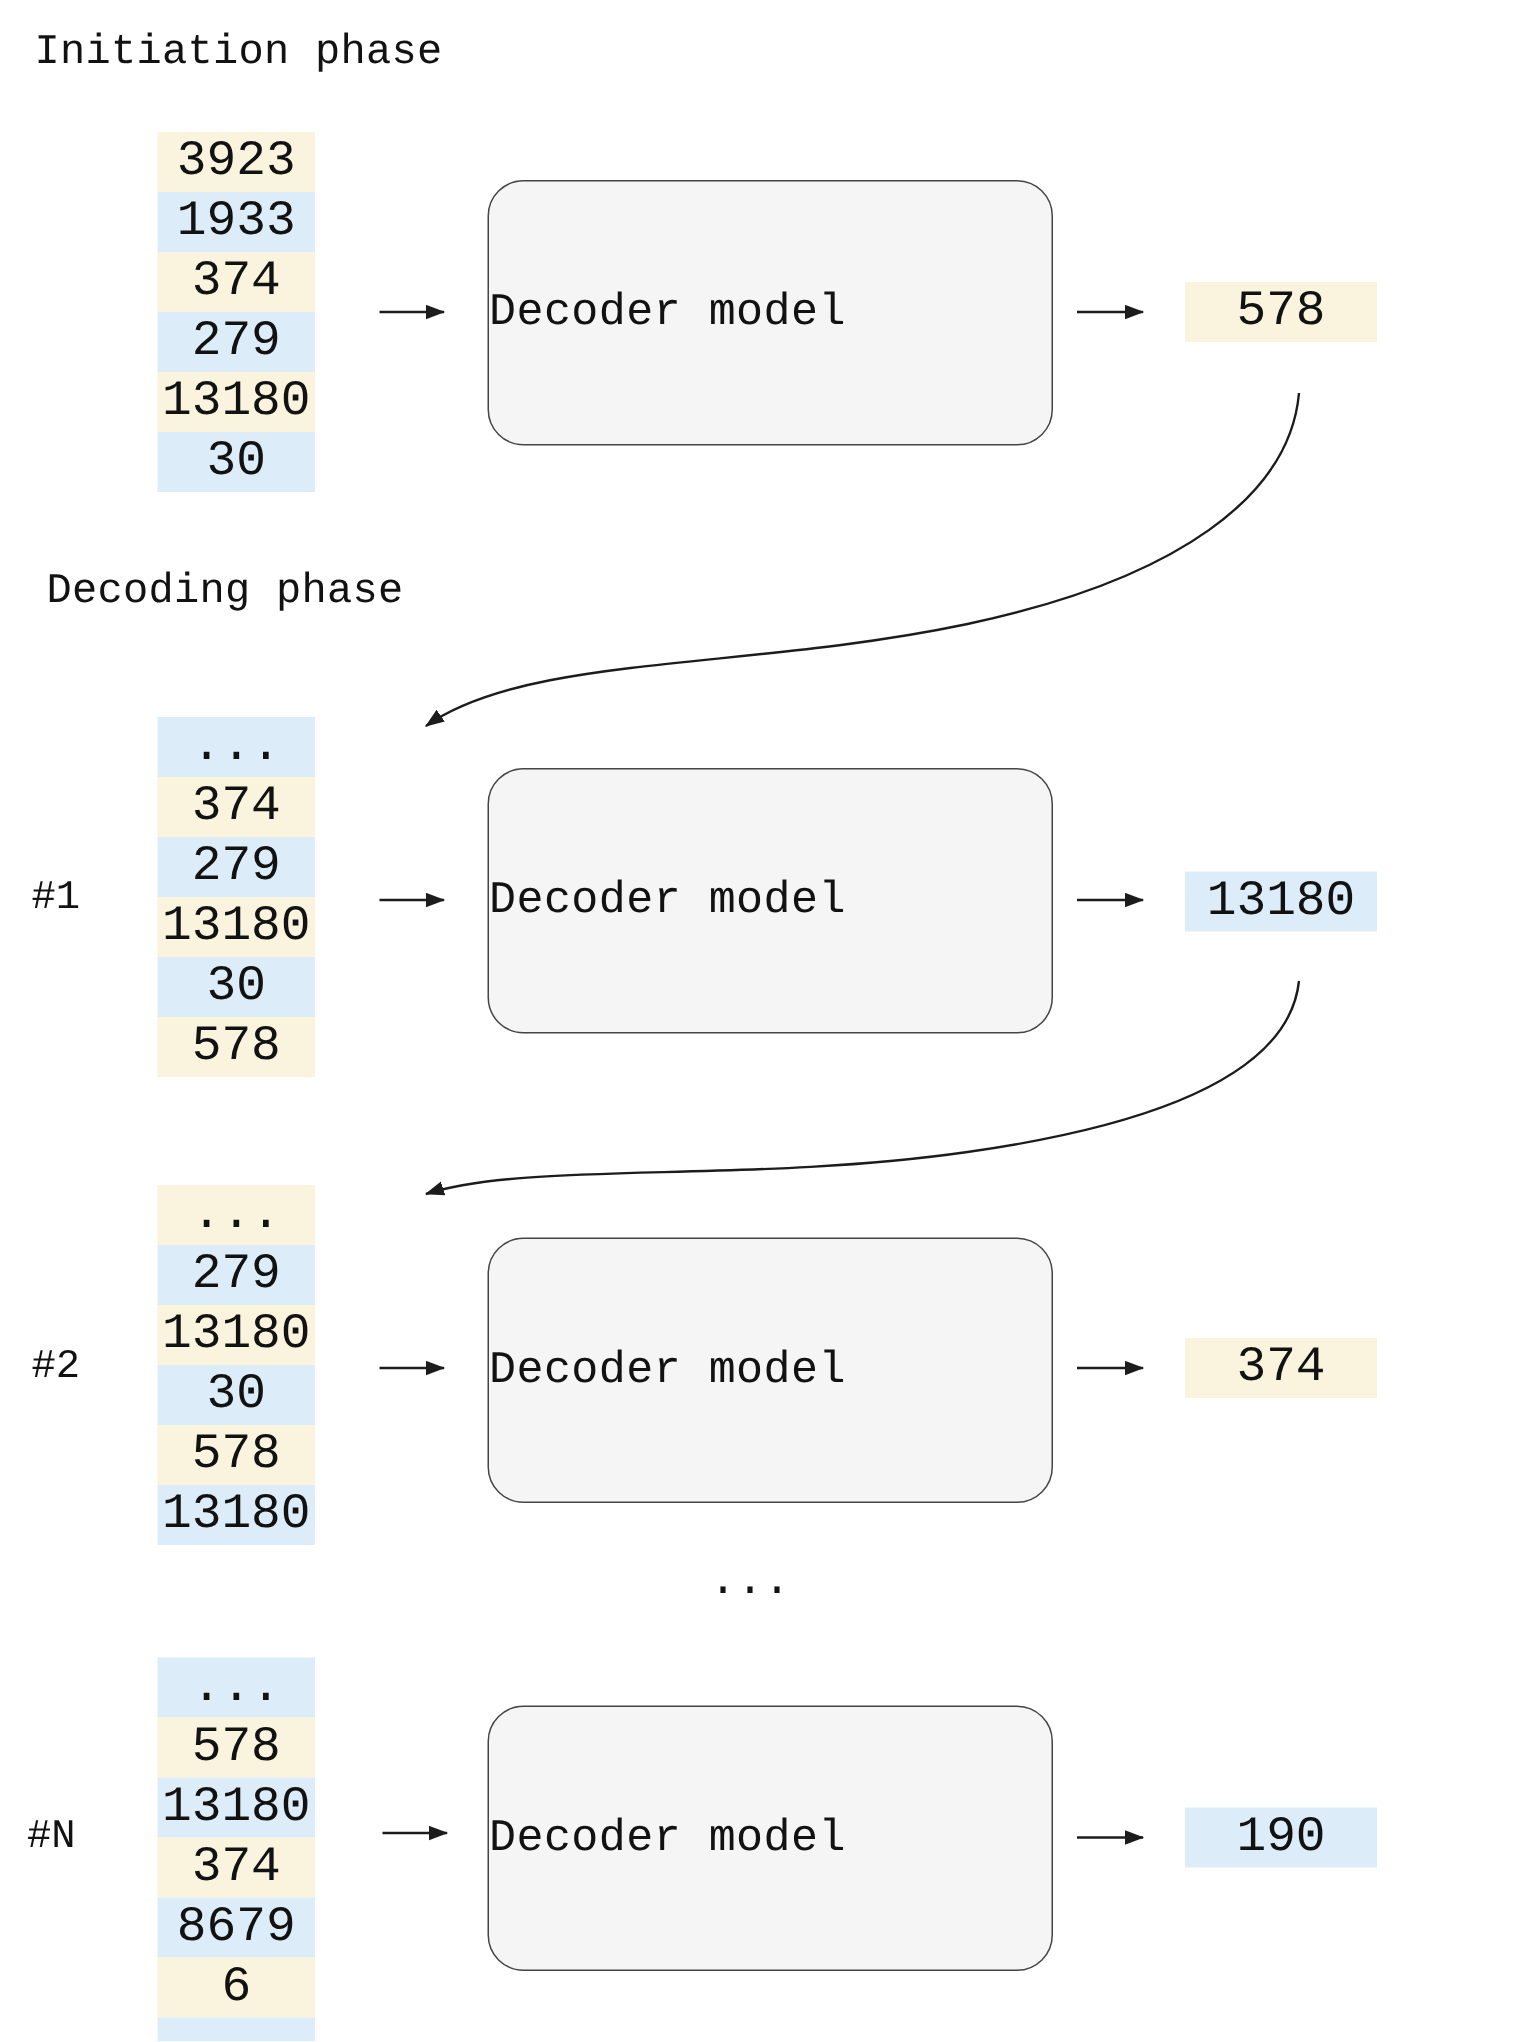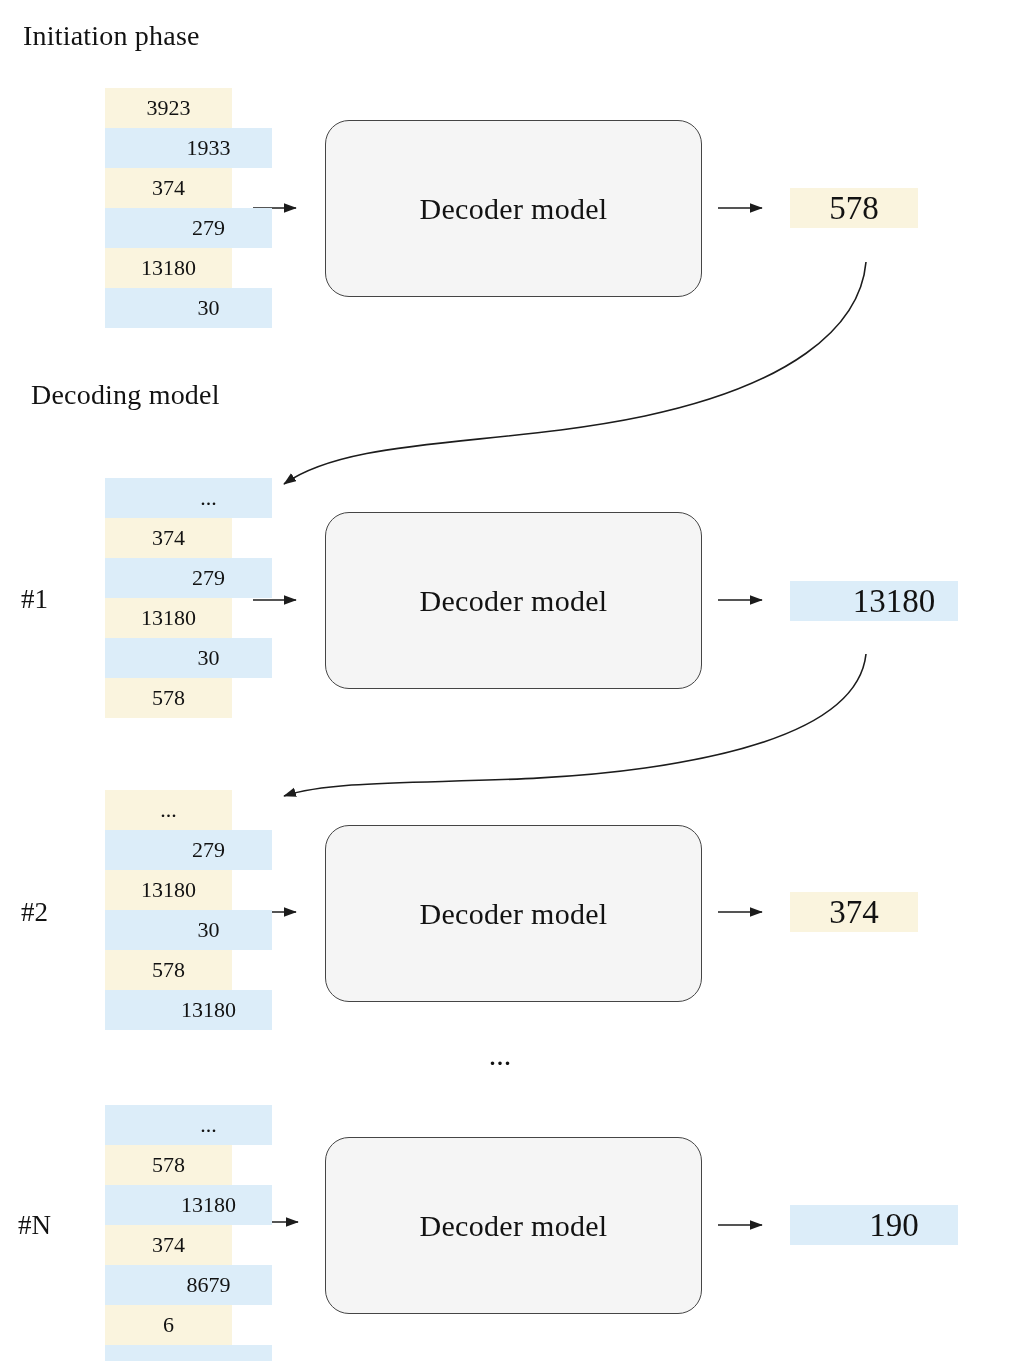--- a/index.html
+++ b/index.html
@@ -1,36 +1,36 @@
 <!DOCTYPE html>
 <html style="--yellow: #FAF4DE; --blue: #DCEDF9; --box_fill: #F5F5F5; --box_border: #454545; --arrow: #1C1C1C; --text: #121212;"><head>
 <meta charset="utf-8">
 <style>
   html,body{margin:0;padding:0;background:#fff;}
   .canvas{
     position:relative;width:1021px;height:1361px;background:#fff;overflow:hidden;
-    font-family:Liberation Serif, serif;color:var(--text,#121212);
+    font-family:Liberation Mono, monospace;color:var(--text,#121212);
   }
   .overlay{position:absolute;left:0;top:0;width:1021px;height:1361px;pointer-events:none;}
   .phase-title{position:absolute;font-size:28px;letter-spacing:.2px;white-space:nowrap;}
   .stage-label{position:absolute;font-size:27px;white-space:nowrap;}
   .token-list{position:absolute;left:105px;width:127px;}
   .tok{
-    width:127px;height:40px;line-height:40px;text-align:center;
-    font-size:22px;white-space:nowrap;overflow:visible;
+    width:105px;height:40px;line-height:40px;text-align:center;
+    font-size:33px;white-space:nowrap;overflow:visible;
   }
   .tok.y,.out-cell.y{background:var(--yellow,#FAF4DE);}
-  .tok.b,.out-cell.b{background:var(--blue,#DCEDF9);padding-left:40px;}
+  .tok.b,.out-cell.b{background:var(--blue,#DCEDF9);}
   .tok.partial{height:16px;line-height:16px;}
   .decoder-box{
     position:absolute;left:325px;width:375px;height:175px;
     background:var(--box_fill,#F5F5F5);
     border:1.5px solid var(--box_border,#454545);
     border-radius:24px;
-    display:flex;align-items:center;justify-content:center;
+    display:flex;align-items:center;justify-content:flex-start;
     font-size:30px;letter-spacing:.3px;
   }
   .out-cell{
     position:absolute;left:790px;width:128px;height:40px;line-height:40px;
     text-align:center;font-size:33px;white-space:nowrap;
   }
   .mid-ellipsis{position:absolute;left:460px;top:1038px;width:80px;text-align:center;font-size:30px;}
 </style>
 </head>
 <body>
@@ -67,21 +67,21 @@
     <div class="tok y">13180</div>
     <div class="tok b">30</div>
   </div>
 
   <div class="decoder-box" style="top:120px">
     <span>Decoder model</span>
   </div>
 
   <div class="out-cell y" style="top:188px">578</div>
 
-  <div class="phase-title" style="left:31px;top:379px">Decoding model</div>
+  <div class="phase-title" style="left:31px;top:379px">Decoding phase</div>
 
   <div class="stage-label" style="left:21px;top:584px">#1</div>
   <div class="token-list" style="top:478px">
     <div class="tok b">...</div>
     <div class="tok y">374</div>
     <div class="tok b">279</div>
     <div class="tok y">13180</div>
     <div class="tok b">30</div>
     <div class="tok y">578</div>
   </div>

